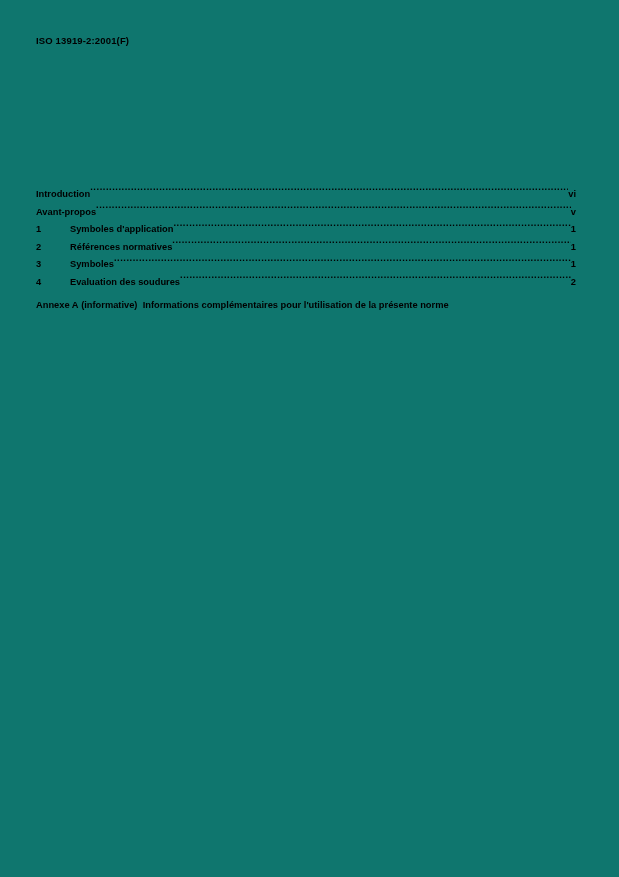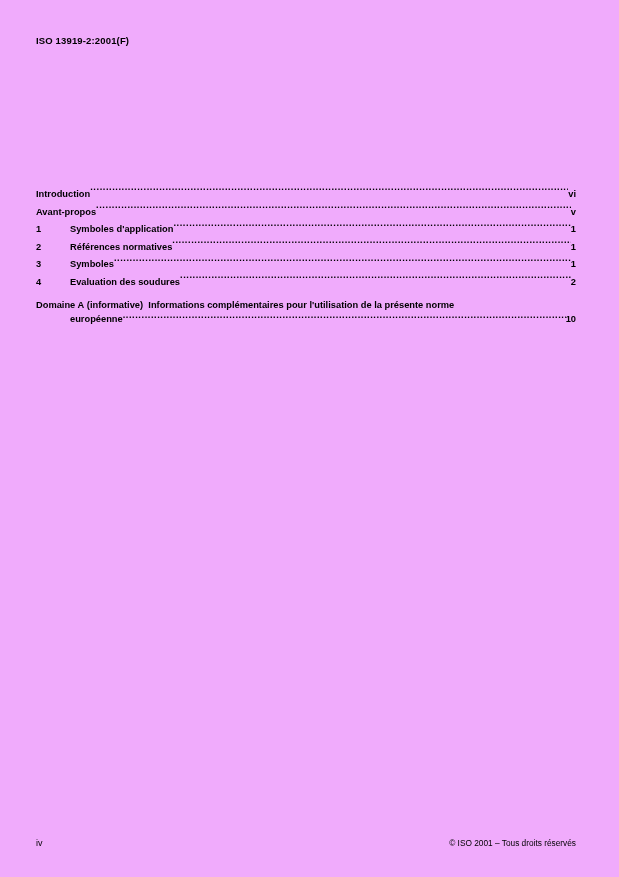--- a/index.html
+++ b/index.html
@@ -11,21 +11,21 @@
   body {
     font-family: "Liberation Sans", sans-serif;
     color: #000000;
     -webkit-font-smoothing: antialiased;
   }
   .page {
     position: relative;
     width: 619px;
     height: 877px;
     margin: 0 auto;
-    background: #f0abfc;
+    background: #0f766e;
     overflow: hidden;
   }
 
   
   .doc-header {
     position: absolute;
     left: 36px;
     top: 35px;
     font-size: 9.5px;
     font-weight: bold;
@@ -212,29 +212,20 @@
       <div class="entry-line">
         <span class="num">4</span>
         <span class="label">Evaluation des soudures </span>
         <span class="leader"></span>
         <span class="pg">2</span>
       </div>
     </div>
 
     <div class="toc-entry annex">
       <span class="annex-first-line">
-        <span class="annex-head">Domaine A</span><span>&nbsp;</span><span class="annex-informative">(informative)</span><span>&nbsp;&nbsp;</span><span class="annex-head">Informations complémentaires pour l'utilisation de la présente norme</span>
+        <span class="annex-head">Annexe A</span><span>&nbsp;</span><span class="annex-informative">(informative)</span><span>&nbsp;&nbsp;</span><span class="annex-head">Informations complémentaires pour l'utilisation de la présente norme</span>
       </span>
-      <span class="annex-second">
-        <span class="label">européenne</span>
-        <span class="leader"></span>
-        <span class="pg">10</span>
-      </span>
     </div>
 
   </div>
 
-  <div class="doc-footer">
-    <div class="folio">iv</div>
-    <div class="copyright">© ISO 2001 – Tous droits réservés</div>
-  </div>
 
 </div>
 
 </body></html>

